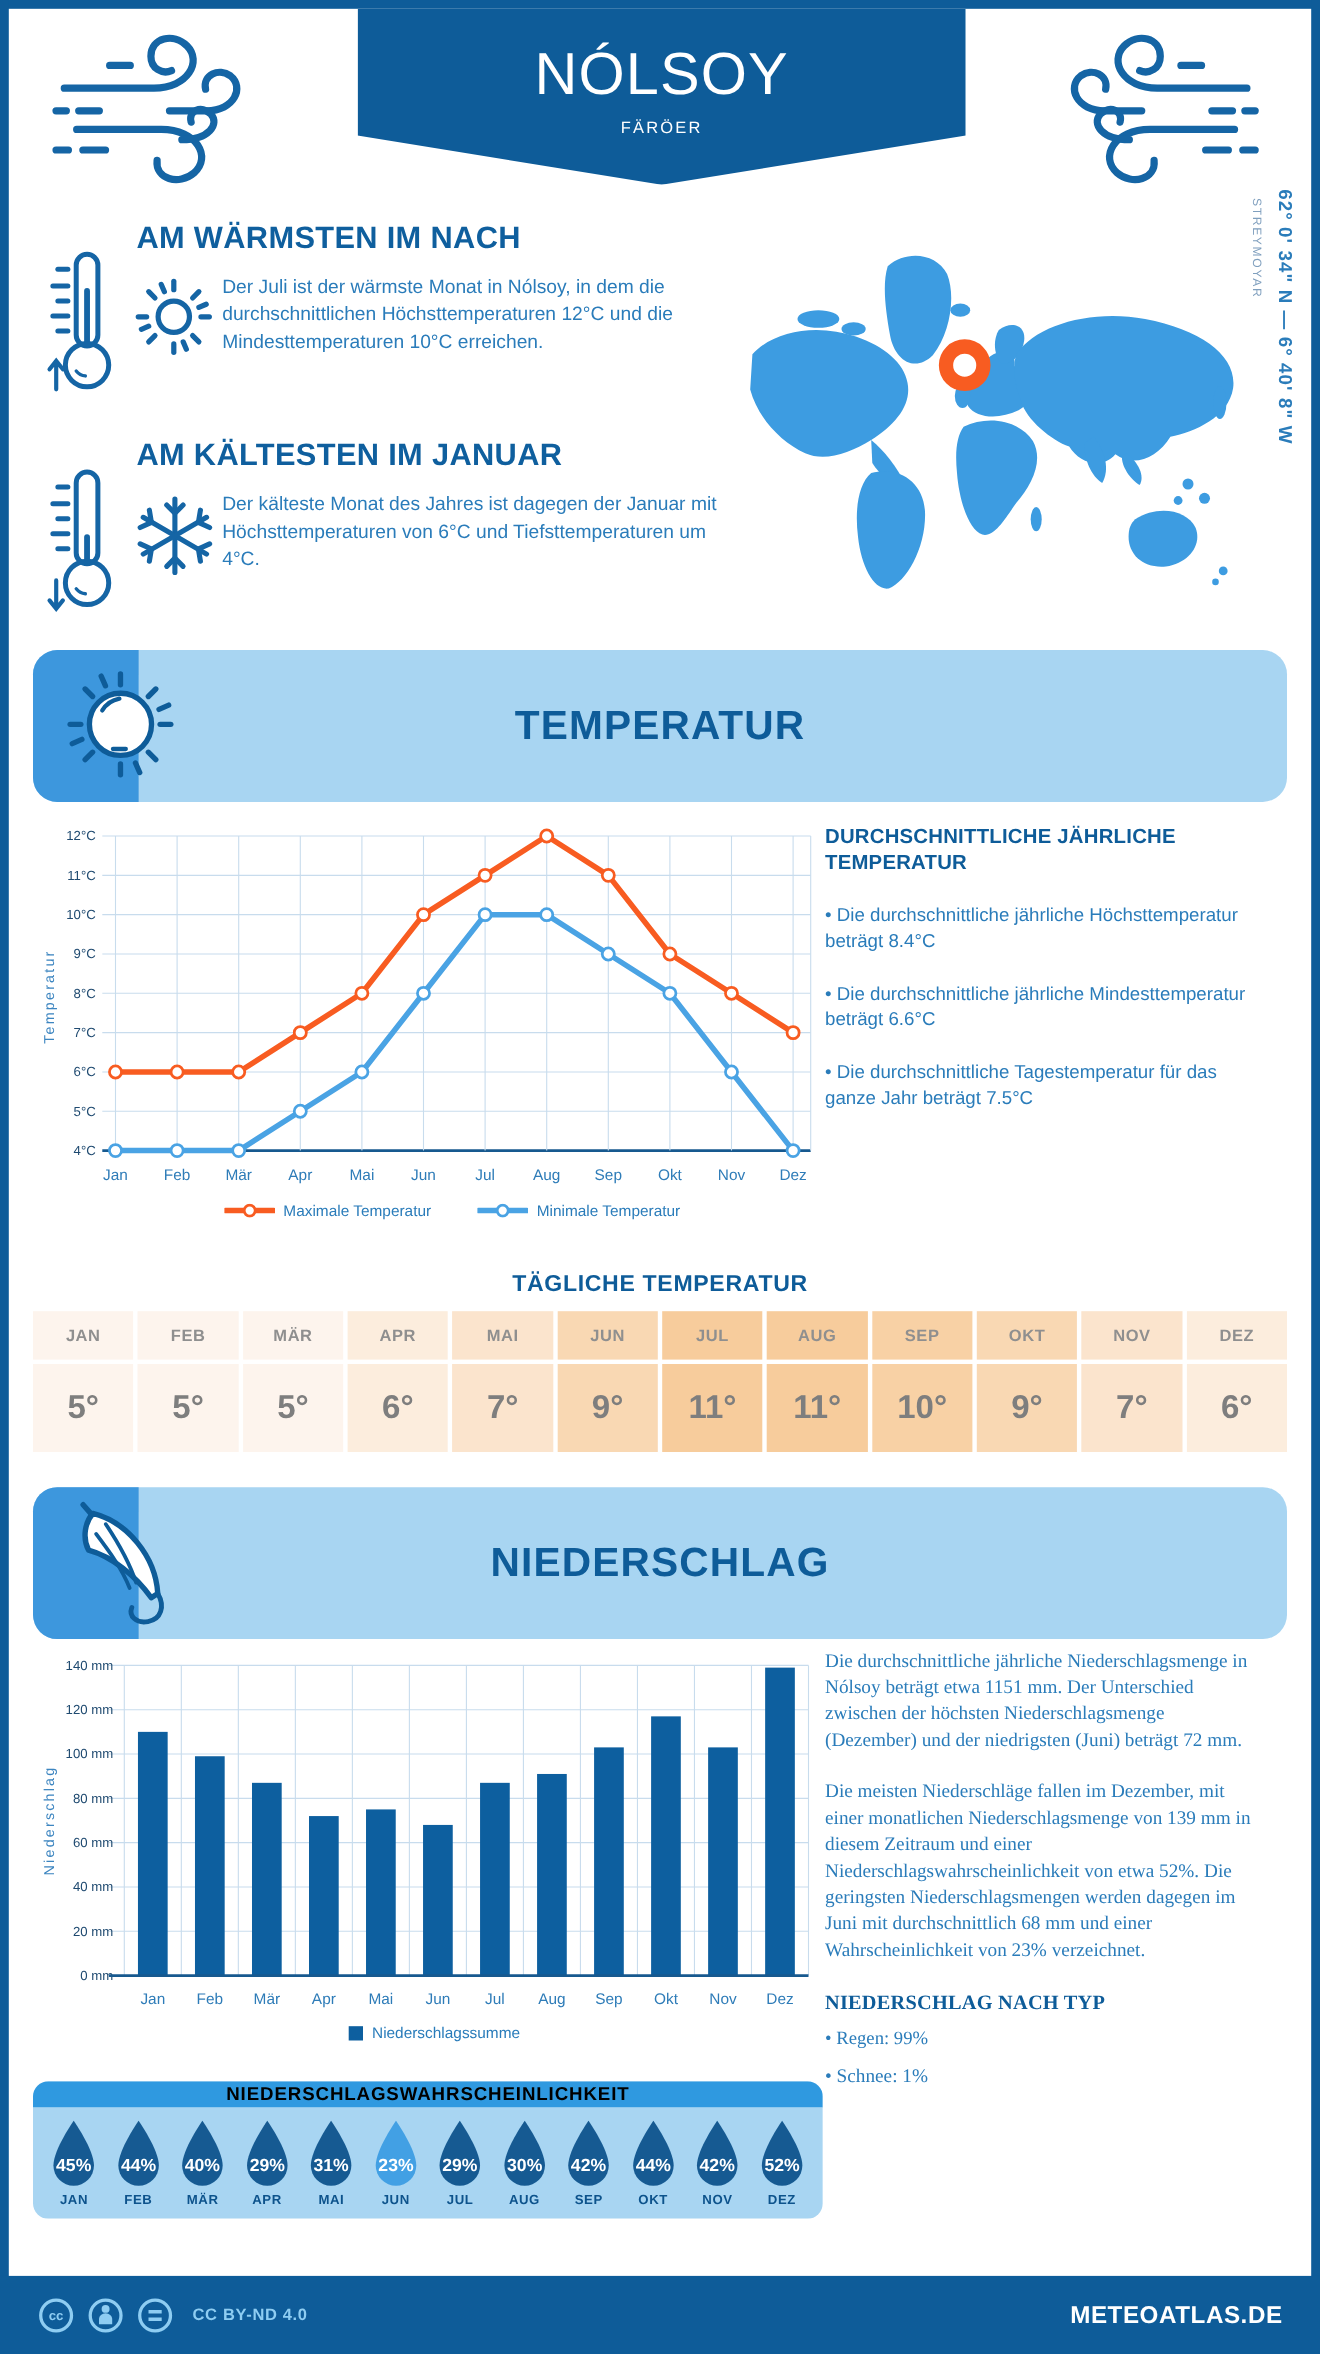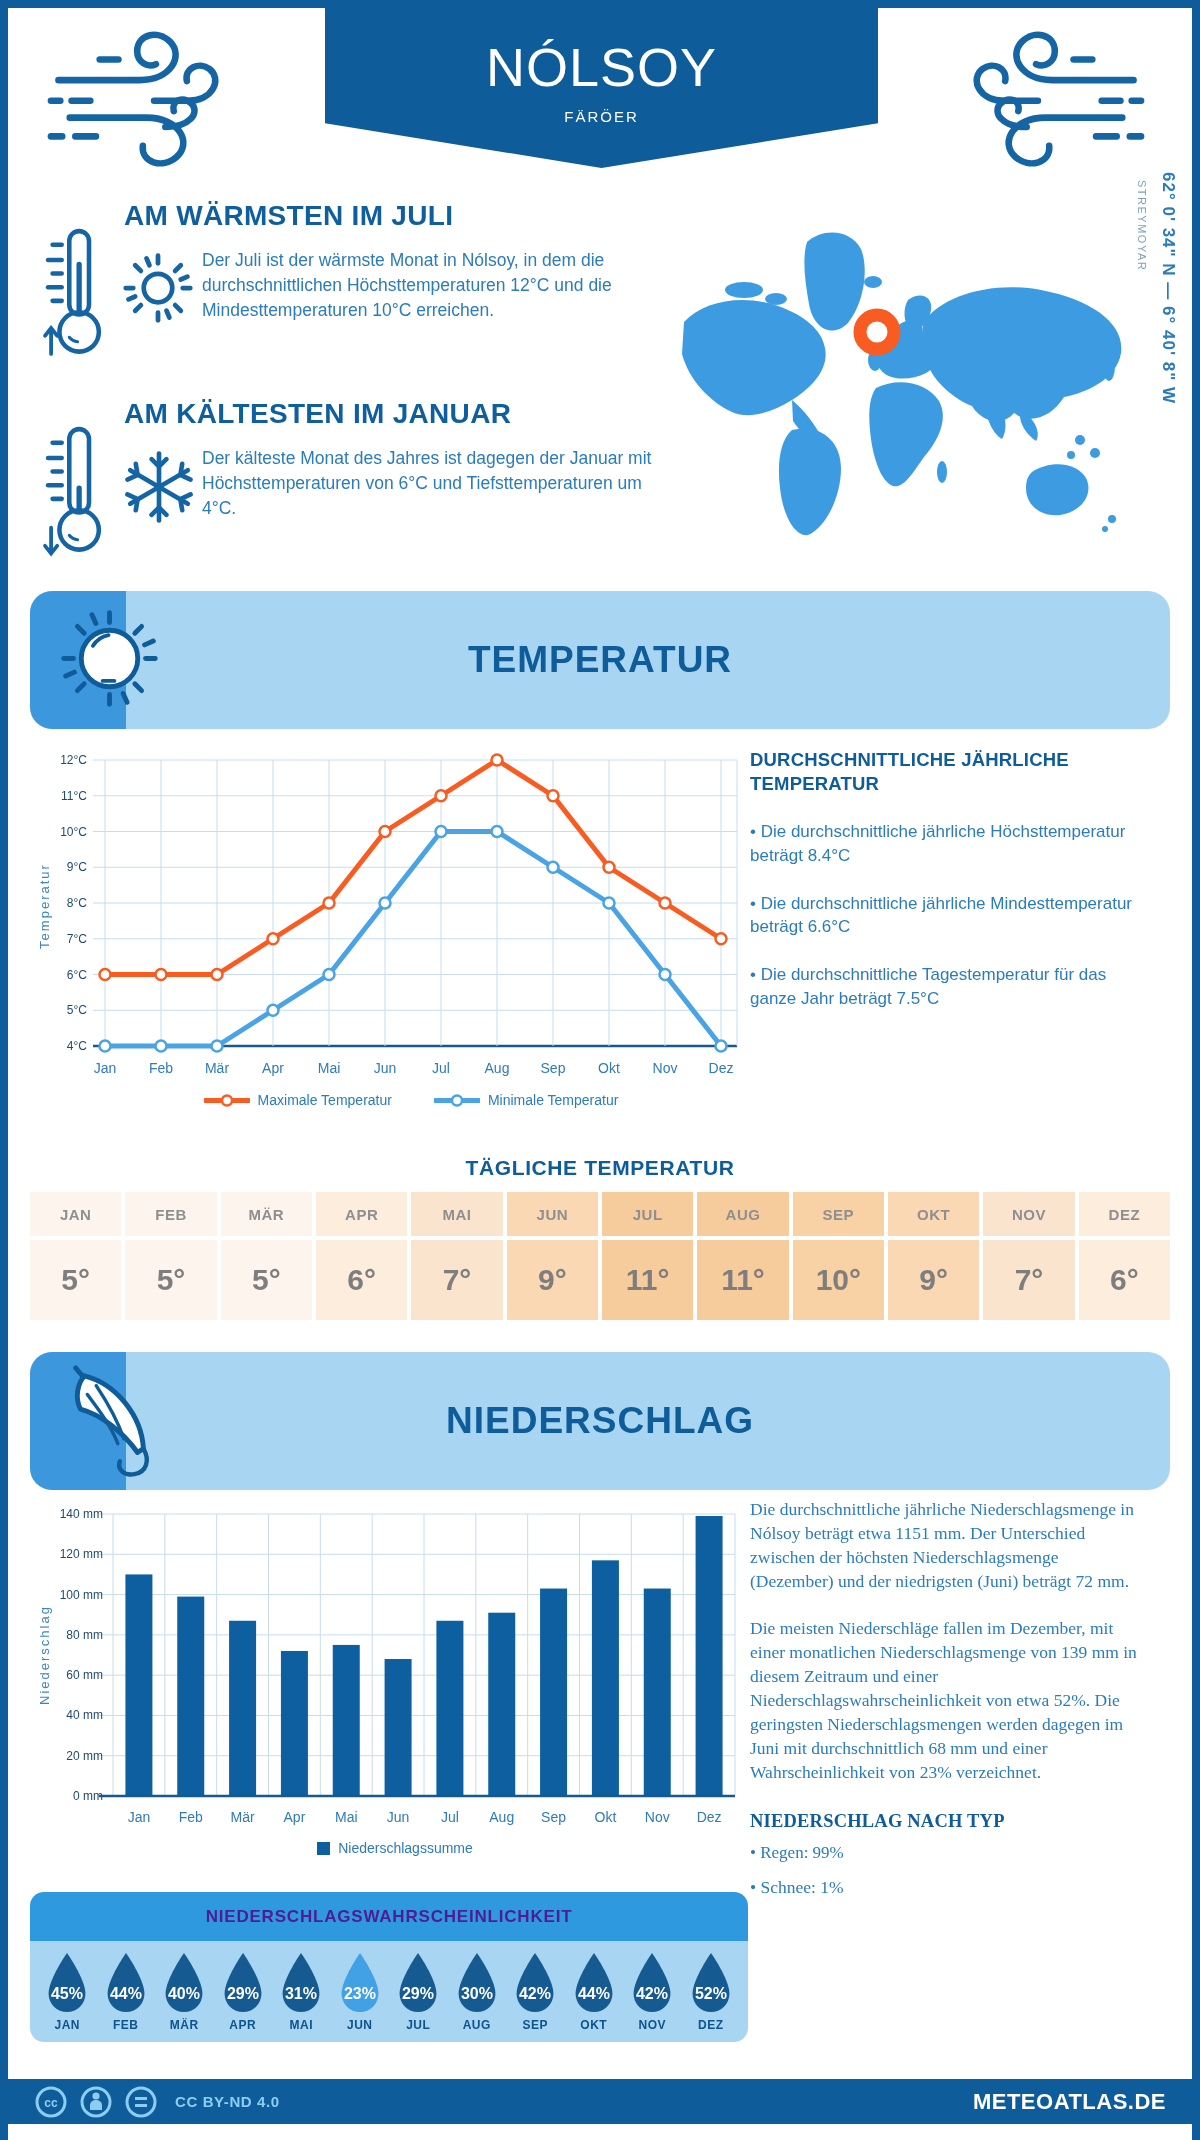--- a/index.html
+++ b/index.html
@@ -48,26 +48,26 @@
   .right-col .bullet { font-size:17px; line-height:1.4; margin-top:24px; }
   .right-col p { font-size:17.5px; line-height:1.38; }
   .right-col p + p { margin-top:22px; }
 
   .daily-head { position:absolute; left:30px; width:1140px; text-align:center; font-size:21px; font-weight:bold; color:#0e5c99; letter-spacing:0.6px; }
   .daily-table { position:absolute; left:30px; width:1140px; display:grid; grid-template-columns:repeat(12,1fr); column-gap:4px; row-gap:4px; }
   .daily-table .mon { height:44px; display:flex; align-items:center; justify-content:center; font-size:15px; font-weight:bold; color:#8f8f8f; letter-spacing:0.5px; }
   .daily-table .val { height:80px; display:flex; align-items:center; justify-content:center; font-size:30px; font-weight:bold; color:#7e7e7e; }
 
   .prob-box { position:absolute; left:30px; width:718px; border-radius:14px; overflow:hidden; }
-  .prob-box .hd { height:49px; background:#2f99e0; color:#4c1d95; font-size:17px; font-weight:bold; letter-spacing:0.8px; display:flex; align-items:center; justify-content:center; }
+  .prob-box .hd { height:24px; background:#2f99e0; color:#000000; font-size:17px; font-weight:bold; letter-spacing:0.8px; display:flex; align-items:center; justify-content:center; }
   .prob-box .bd { background:#a8d5f2; display:flex; padding:10px 8px 10px; }
   .drop { flex:1; display:flex; flex-direction:column; align-items:center; }
   .drop .mon { margin-top:3px; font-size:12px; font-weight:bold; color:#0d538c; letter-spacing:0.5px; }
 
-  .footer { position:absolute; left:0; bottom:16px; width:1200px; height:45px; background:#0e5c99; display:flex; align-items:center; }
+  .footer { position:absolute; left:0; bottom:0; width:1200px; height:71px; background:#0e5c99; display:flex; align-items:center; }
   .footer .lic { display:flex; align-items:center; gap:11px; margin-left:34px; }
   .footer .lic-txt { color:#8ecdf2; font-size:15px; font-weight:bold; letter-spacing:0.6px; margin-left:6px; }
   .footer .site { position:absolute; right:34px; color:#ffffff; font-size:22px; font-weight:bold; letter-spacing:0.5px; }
 </style>
 </head>
 <body>
 
 <div class="page">
   <div class="edge top"></div>
   <div class="edge left"></div>
@@ -113,21 +113,21 @@
           <path d="M14 66 H26"></path>
           <path d="M8 84 H26"></path>
           <path d="M14 102 H26"></path>
         <rect x="36" y="10" width="26" height="110" rx="13"></rect>
         <path d="M49 54 V118" stroke-width="7"></path>
         <circle cx="49" cy="143" r="26"></circle>
         <path d="M36 150 A16 16 0 0 0 47 156" stroke-width="4"></path>
         <path d="M12 172 V140 M4 148 L12 138 L20 148" stroke-width="5"></path>
       </svg>
     </span>
-    <h2>AM WÄRMSTEN IM JULI</h2>
+    <h2>AM WÄRMSTEN IM NACH</h2>
     <span class="side-ic">
       <svg width="76" height="76" viewBox="0 0 80 80" fill="none" stroke="#1565a5" stroke-width="5" stroke-linecap="round">
         <circle cx="40" cy="40" r="15"></circle>
         <path d="M40 6 V14"></path>
           <path d="M40 66 V74"></path>
           <path d="M6 40 H14"></path>
           <path d="M66 40 H74"></path>
         <path d="M16 16 L22 22"></path>
           <path d="M58 58 L64 64"></path>
           <path d="M16 64 L22 58"></path>

